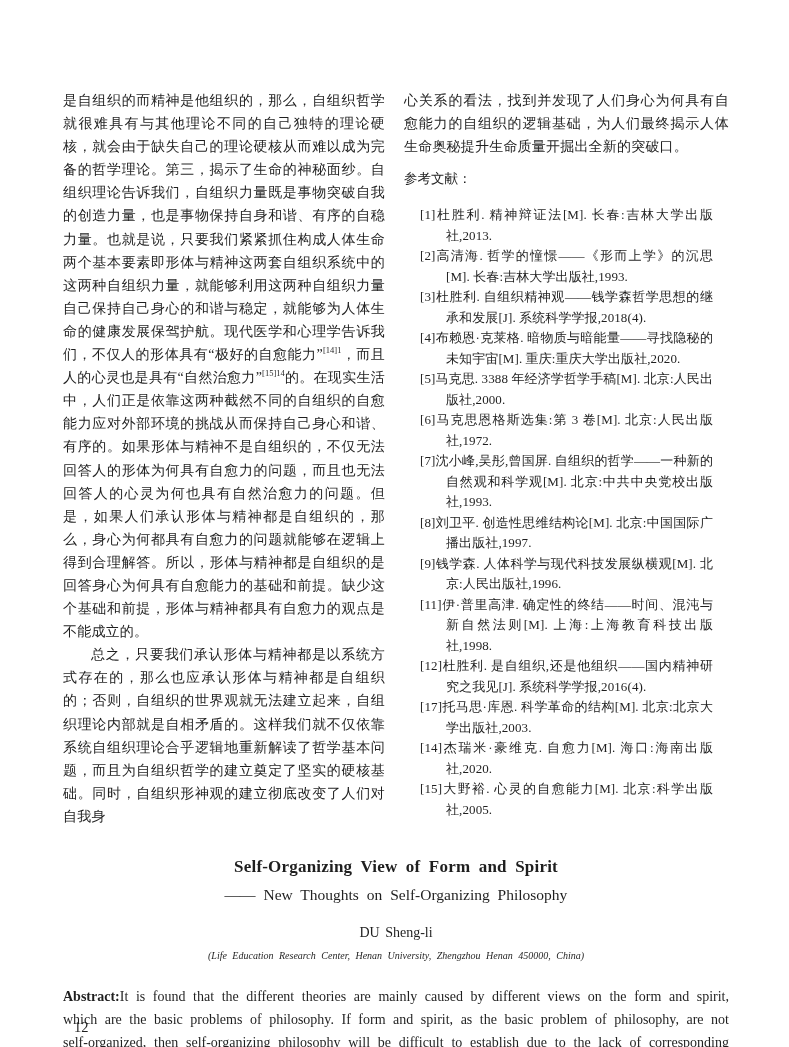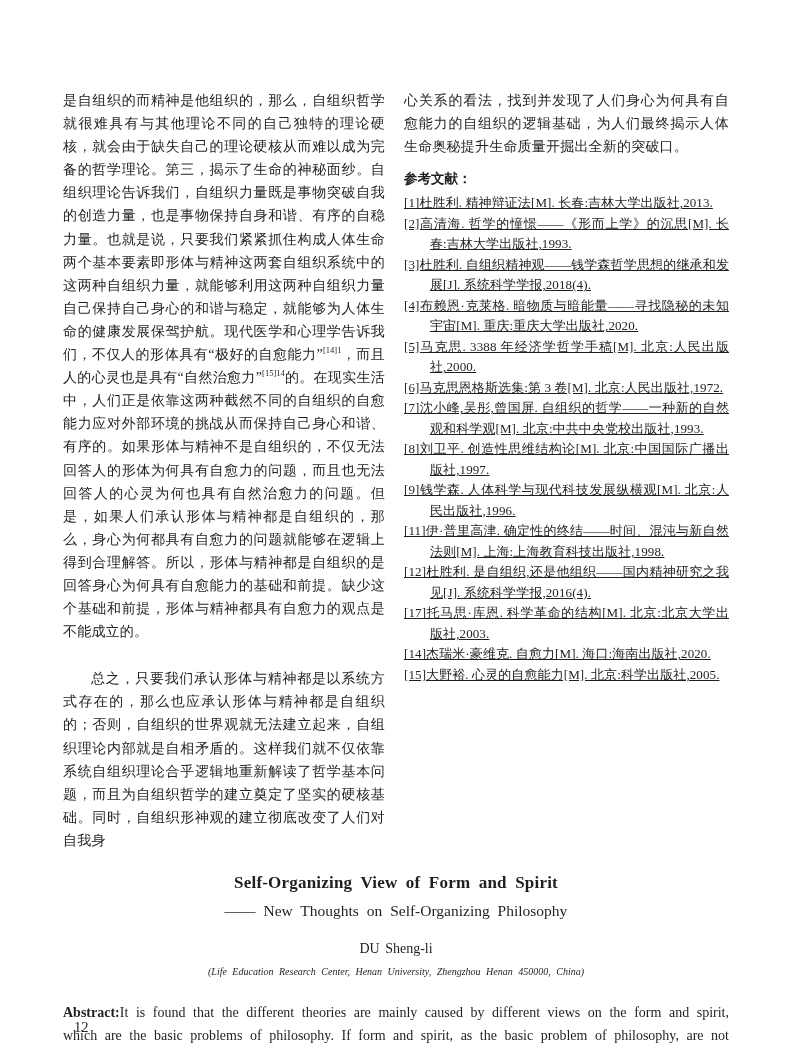--- a/index.html
+++ b/index.html
@@ -29,37 +29,37 @@
   .col-left  { width: 322px; }
   .col-right { width: 325px; }
 
   .cn-body p {
     margin: 0;
     font-size: 14px;
     line-height: 23.1px;
     text-align: justify;
     letter-spacing: 0.2px;
   }
-  .cn-body p.indent { text-indent: 2em; margin-top: 24px; }
+  .cn-body p.indent { text-indent: 2em; }
 
   sup.ref-sup {
     font-size: 8.5px;
     line-height: 0;
     vertical-align: super;
     letter-spacing: 0;
   }
 
   .refs-heading {
-    margin: 11px 0 4px 0;
+    margin: 11px 0 16px 0;
     font-family: "Liberation Sans", "DejaVu Sans", sans-serif;
-    font-weight: bold;
+    font-weight: normal;
     font-size: 13.5px;
     line-height: 20px;
   }
-  .refs { margin: 0; text-decoration: underline; }
+  .refs { margin: 16px; }
   .ref-item {
     font-size: 13px;
     line-height: 20.5px;
     text-align: justify;
     padding-left: 2em;
     text-indent: -2em;
     letter-spacing: 0.1px;
   }
 
   .en-section { margin-top: 21px; }

